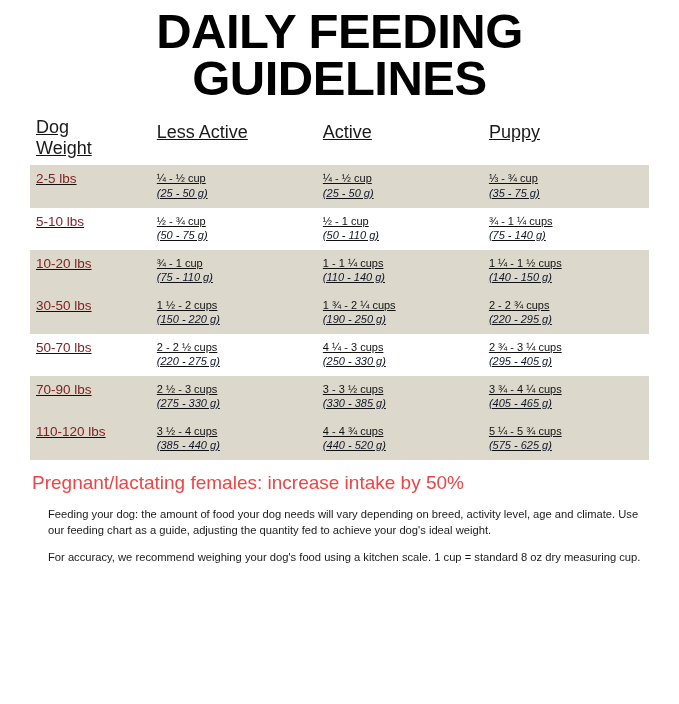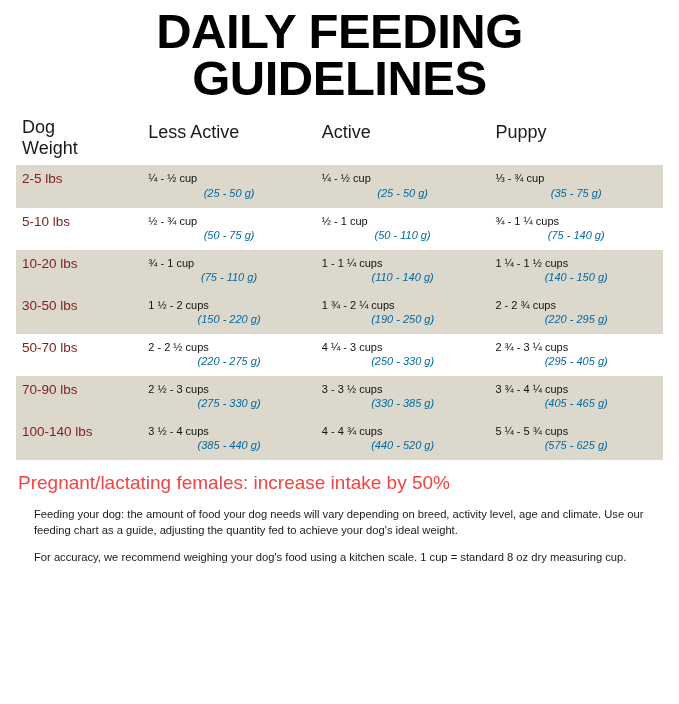--- a/index.html
+++ b/index.html
@@ -12,38 +12,39 @@
     height: 704px;
     font-family: "Liberation Sans", sans-serif;
     color: #111111;
     overflow: hidden;
   }
   .page {
     width: 679px;
     height: 704px;
     position: relative;
     box-sizing: border-box;
-    padding: 0 12px;
+    padding: 0 26px;
   }
   .title {
     text-align: center;
     font-weight: bold;
     font-size: 49px;
     line-height: 0.95;
     letter-spacing: -0.5px;
     padding-top: 8px;
     color: #000000;
   }
   .title-line {
     display: block;
     white-space: nowrap;
   }
   .table-wrap {
     margin-top: 16px;
     padding: 0 4px;
+    text-decoration: underline;
   }
   table.feeding {
     width: 100%;
     border-collapse: collapse;
     table-layout: fixed;
   }
   table.feeding th,
   table.feeding td {
     text-align: left;
     vertical-align: top;
@@ -83,22 +84,21 @@
     font-size: 11px;
     line-height: 1.32;
     color: #111;
   }
   td.amt .cups {
     display: block;
   }
   td.amt .grams {
     display: block;
     font-style: italic;
-    color: #0369a1;
-    text-align: center;
+    color: #0f172a;
   }
   .note-bold {
     font-size: 19px;
     color: #ef4444;
     margin: 12px 0 0 6px;
   }
   .fineprint {
     margin: 12px 0 0 22px;
     font-size: 11.2px;
     line-height: 1.45;
@@ -223,21 +223,21 @@
           <td class="amt">
             <span class="cups">3 - 3 ½ cups</span>
             <span class="grams">(330 - 385 g)</span>
           </td>
           <td class="amt">
             <span class="cups">3 ¾ - 4 ¼ cups</span>
             <span class="grams">(405 - 465 g)</span>
           </td>
         </tr>
         <tr class="shaded">
-          <td class="weight">100-140 lbs</td>
+          <td class="weight">110-120 lbs</td>
           <td class="amt">
             <span class="cups">3 ½ - 4 cups</span>
             <span class="grams">(385 - 440 g)</span>
           </td>
           <td class="amt">
             <span class="cups">4 - 4 ¾ cups</span>
             <span class="grams">(440 - 520 g)</span>
           </td>
           <td class="amt">
             <span class="cups">5 ¼ - 5 ¾ cups</span>

